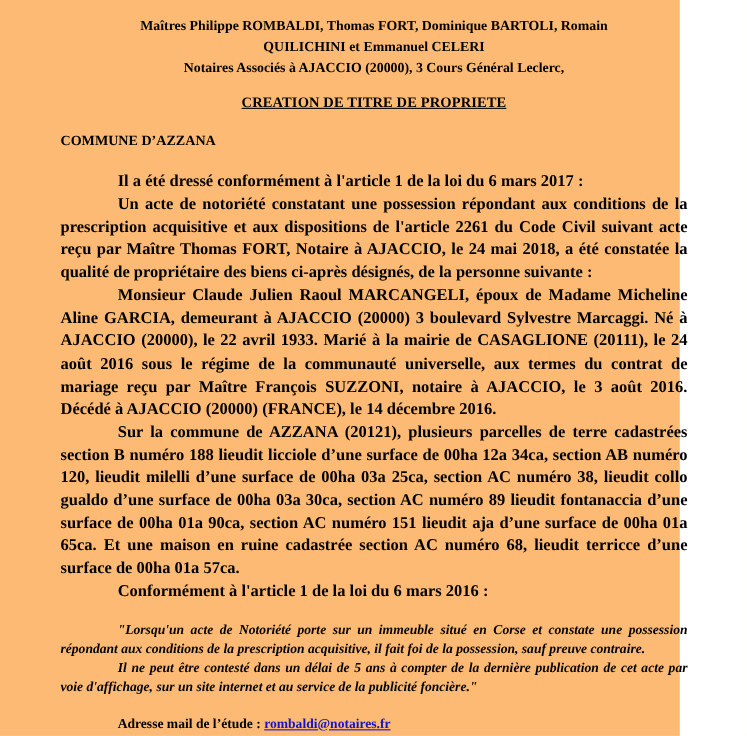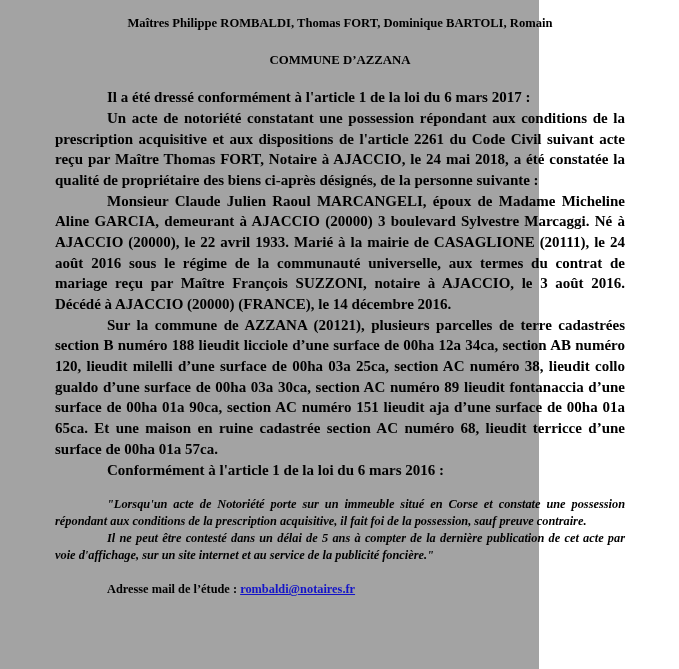--- a/index.html
+++ b/index.html
@@ -9,25 +9,25 @@
   }
   body {
     width: 679px;
     height: 669px;
     overflow: hidden;
     font-family: "Liberation Serif", "DejaVu Serif", serif;
     color: #000000;
   }
   .page {
     position: relative;
-    width: 539px;
+    width: 618px;
     height: 669px;
     padding: 16px;
     box-sizing: border-box;
-    background: #a3a3a3;
+    background: #fdba74;
   }
   .content {
     position: absolute;
     left: 55px;
     top: 14px;
     width: 570px;
   }
 
   
   .letterhead {
@@ -45,21 +45,21 @@
   
   .doc-title {
     text-align: center;
     font-weight: bold;
     font-size: 13.2px;
     letter-spacing: 0.1px;
     text-decoration: underline;
     margin: 14px 0 0 0;
   }
   .commune-title {
-    text-align: center;
+    text-align: left;
     font-weight: bold;
     font-size: 12.8px;
     margin: 20px 0 0 0;
   }
 
   
   p.body {
     text-align: justify;
     font-weight: bold;
     font-size: 15px;
@@ -96,22 +96,25 @@
   }
 </style>
 </head>
 <body>
 
 <div class="page">
   <div class="content">
 
     <div class="letterhead">
       <span class="lh-line">Maîtres Philippe ROMBALDI, Thomas FORT, Dominique BARTOLI, Romain</span>
+      <span class="lh-line">QUILICHINI et Emmanuel CELERI</span>
+      <span class="lh-line">Notaires Associés à AJACCIO (20000), 3 Cours Général Leclerc,</span>
     </div>
 
+    <div class="doc-title">CREATION DE TITRE DE PROPRIETE</div>
 
     <div class="commune-title">COMMUNE D’AZZANA</div>
 
     <p class="body gap-lg">Il a été dressé conformément à l'article 1 de la loi du 6 mars 2017 :</p>
 
     <p class="body gap-md">Un acte de notoriété constatant une possession répondant aux conditions de la prescription acquisitive et aux dispositions de l'article 2261 du Code Civil suivant acte reçu par Maître Thomas FORT, Notaire à AJACCIO, le 24 mai 2018, a été constatée la qualité de propriétaire des biens ci-après désignés, de la personne suivante :</p>
 
     <p class="body gap-md">Monsieur Claude Julien Raoul MARCANGELI, époux de Madame Micheline Aline GARCIA, demeurant à AJACCIO (20000) 3 boulevard Sylvestre Marcaggi. Né à AJACCIO (20000), le 22 avril 1933. Marié à la mairie de CASAGLIONE (20111), le 24 août 2016 sous le régime de la communauté universelle, aux termes du contrat de mariage reçu par Maître François SUZZONI, notaire à AJACCIO, le 3 août 2016. Décédé à AJACCIO (20000) (FRANCE), le 14 décembre 2016.</p>
 
     <p class="body gap-md">Sur la commune de AZZANA (20121), plusieurs parcelles de terre cadastrées section B numéro 188 lieudit licciole d’une surface de 00ha 12a 34ca, section AB numéro 120, lieudit milelli d’une surface de 00ha 03a 25ca, section AC numéro 38, lieudit collo gualdo d’une surface de 00ha 03a 30ca, section AC numéro 89 lieudit fontanaccia d’une surface de 00ha 01a 90ca, section AC numéro 151 lieudit aja d’une surface de 00ha 01a 65ca. Et une maison en ruine cadastrée section AC numéro 68, lieudit terricce d’une surface de 00ha 01a 57ca.</p>

